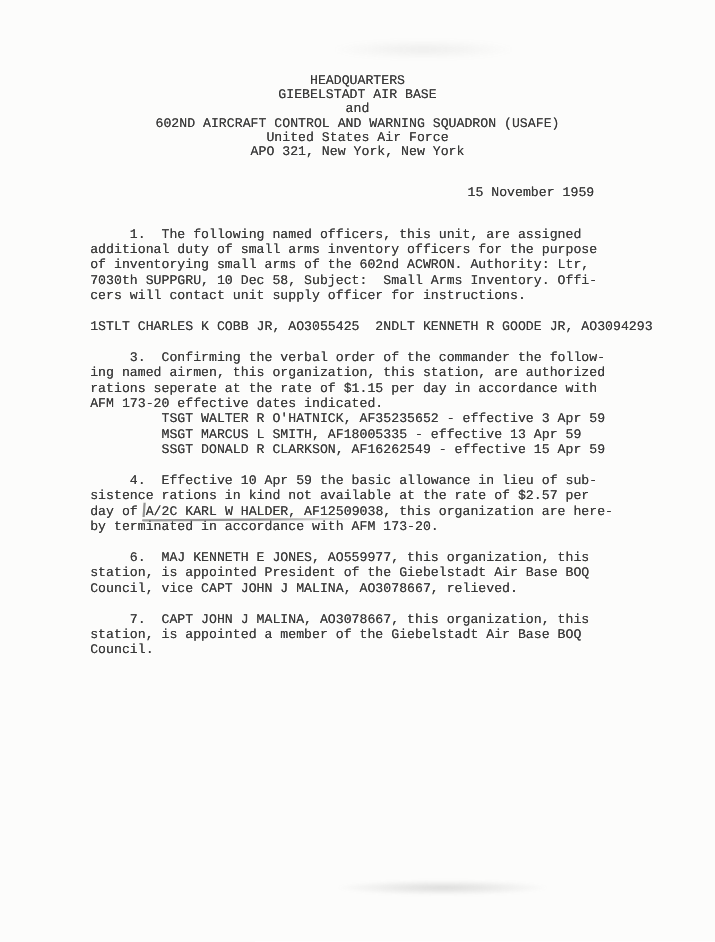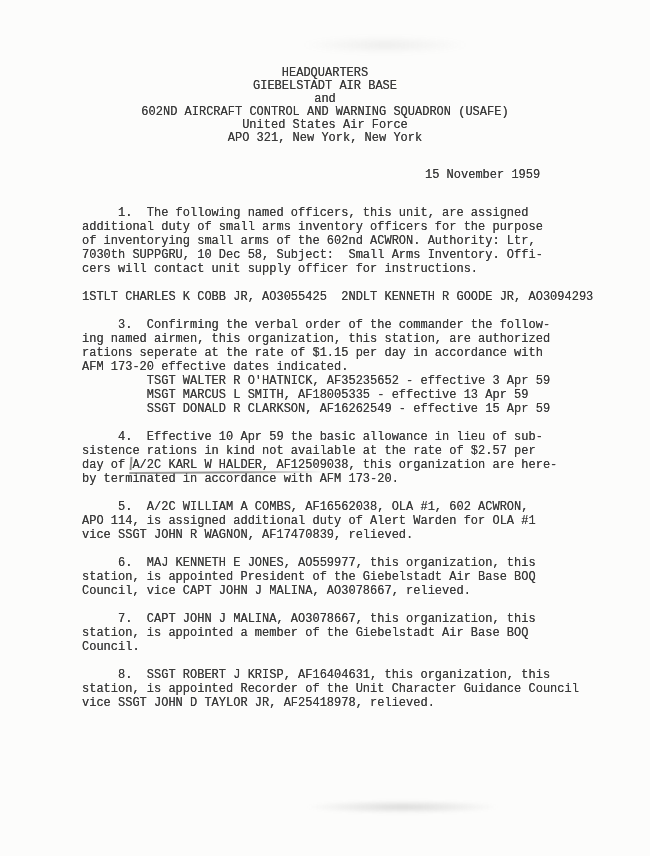--- a/index.html
+++ b/index.html
@@ -138,33 +138,27 @@
 AFM 173-20 effective dates indicated.
          TSGT WALTER R O'HATNICK, AF35235652 - effective 3 Apr 59
          MSGT MARCUS L SMITH, AF18005335 - effective 13 Apr 59
          SSGT DONALD R CLARKSON, AF16262549 - effective 15 Apr 59</pre>
 
     <pre class="para"><span>     4.  Effective 10 Apr 59 the basic allowance in lieu of sub-
 sistence rations in kind not available at the rate of $2.57 per</span>
 <span>day of </span><span class="pencil-tick"></span><span class="pencil-underline">A/2C KARL W HALDER, </span><span>AF12509038, this organization are here-</span>
 <span>by terminated in accordance with AFM 173-20.</span></pre>
 
-    <pre class="para">     5.  A/2C WILLIAM A COMBS, AF16562038, OLA #1, 602 ACWRON,
-APO 114, is assigned additional duty of Alert Warden for OLA #1
-vice SSGT JOHN R WAGNON, AF17470839, relieved.</pre>
 
     <pre class="para">     6.  MAJ KENNETH E JONES, AO559977, this organization, this
 station, is appointed President of the Giebelstadt Air Base BOQ
 Council, vice CAPT JOHN J MALINA, AO3078667, relieved.</pre>
 
     <pre class="para">     7.  CAPT JOHN J MALINA, AO3078667, this organization, this
 station, is appointed a member of the Giebelstadt Air Base BOQ
 Council.</pre>
 
-    <pre class="para">     8.  SSGT ROBERT J KRISP, AF16404631, this organization, this
-station, is appointed Recorder of the Unit Character Guidance Council
-vice SSGT JOHN D TAYLOR JR, AF25418978, relieved.</pre>
 
   </div>
 
   <div class="smudge smudge-bottom"></div>
 
 </div>
 
 </body></html>

